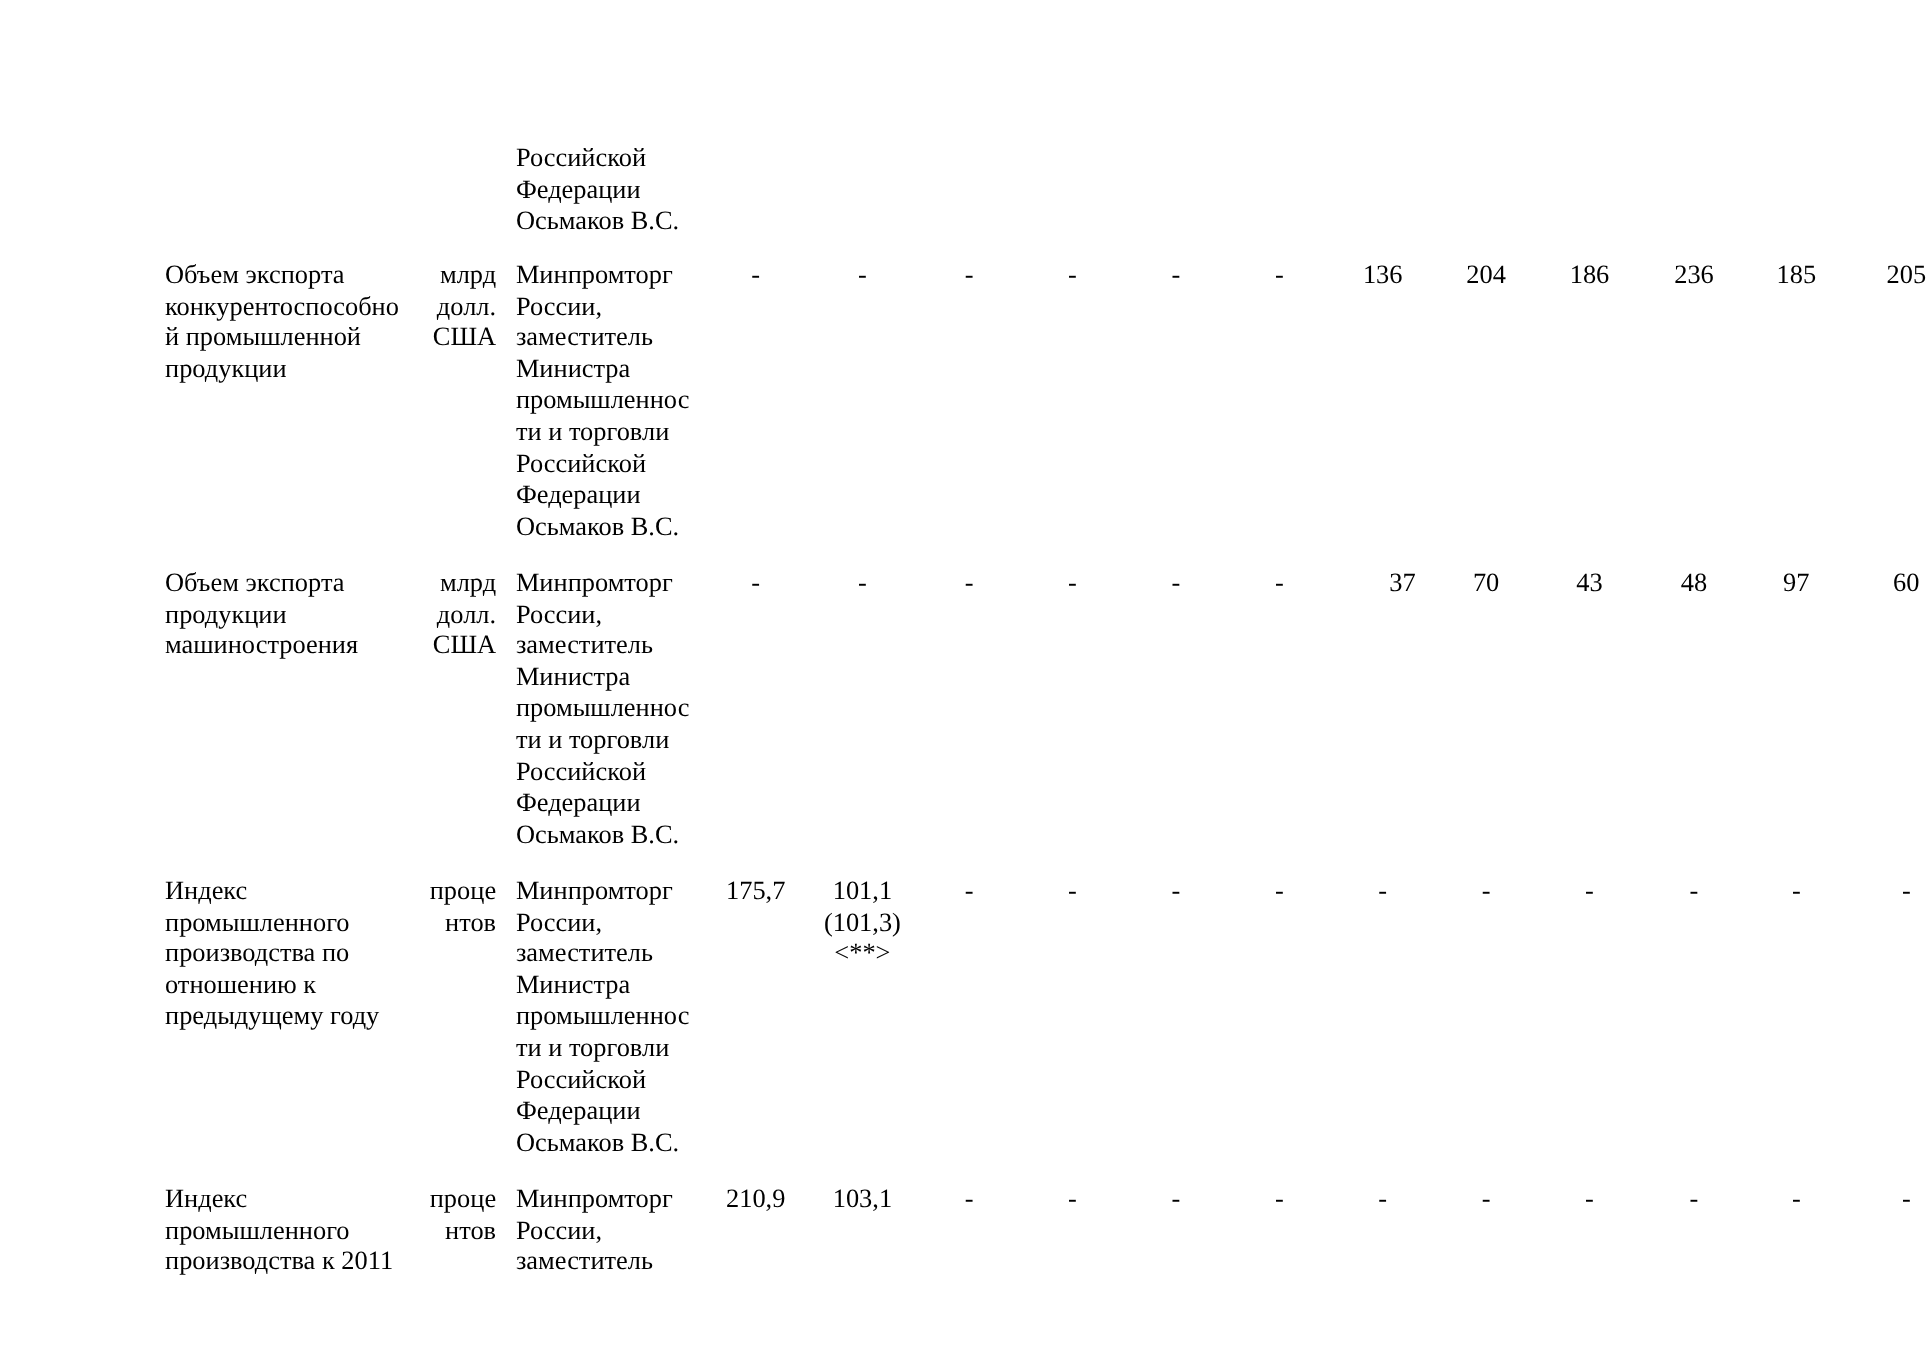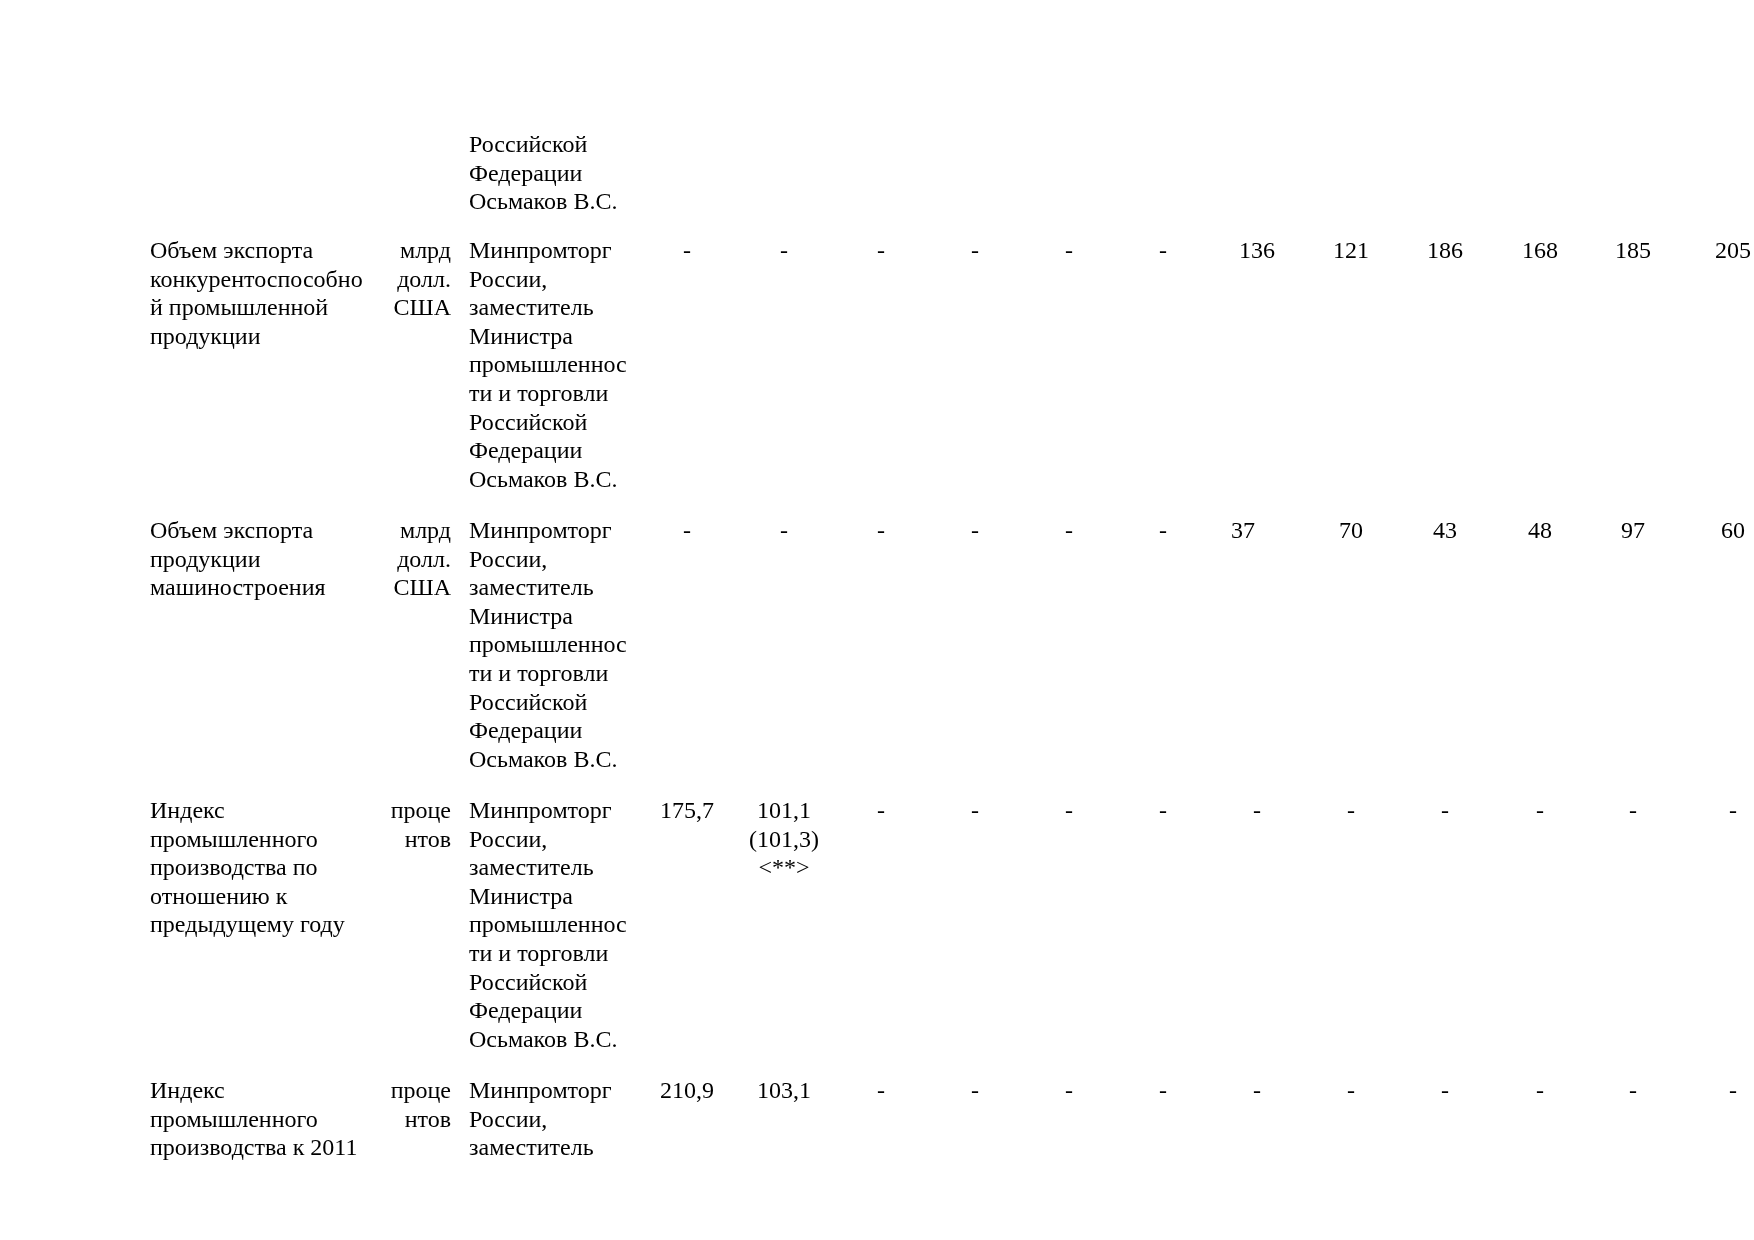--- a/index.html
+++ b/index.html
@@ -43,23 +43,23 @@
 Российской
 Федерации
 Осьмаков В.С.</div>
     <div class="cell val" style="top:236px;left:640px">-</div>
     <div class="cell val" style="top:236px;left:737px">-</div>
     <div class="cell val" style="top:236px;left:834px">-</div>
     <div class="cell val" style="top:236px;left:928px">-</div>
     <div class="cell val" style="top:236px;left:1022px">-</div>
     <div class="cell val" style="top:236px;left:1116px">-</div>
     <div class="cell val" style="top:236px;left:1210px">136</div>
-    <div class="cell val" style="top:236px;left:1304px">121</div>
+    <div class="cell val" style="top:236px;left:1304px">204</div>
     <div class="cell val" style="top:236px;left:1398px">186</div>
-    <div class="cell val" style="top:236px;left:1493px">168</div>
+    <div class="cell val" style="top:236px;left:1493px">236</div>
     <div class="cell val" style="top:236px;left:1586px">185</div>
     <div class="cell val" style="top:236px;left:1686px">205</div>
   </div>
 
   <div>
     <div class="cell name" style="top:516px">Объем экспорта
 продукции
 машиностроения</div>
     <div class="cell unit" style="top:516px">млрд
 долл.
@@ -72,21 +72,21 @@
 ти и торговли
 Российской
 Федерации
 Осьмаков В.С.</div>
     <div class="cell val" style="top:516px;left:640px">-</div>
     <div class="cell val" style="top:516px;left:737px">-</div>
     <div class="cell val" style="top:516px;left:834px">-</div>
     <div class="cell val" style="top:516px;left:928px">-</div>
     <div class="cell val" style="top:516px;left:1022px">-</div>
     <div class="cell val" style="top:516px;left:1116px">-</div>
-    <div class="cell val" style="top:516px;left:1196px">37</div>
+    <div class="cell val" style="top:516px;left:1228px">37</div>
     <div class="cell val" style="top:516px;left:1304px">70</div>
     <div class="cell val" style="top:516px;left:1398px">43</div>
     <div class="cell val" style="top:516px;left:1493px">48</div>
     <div class="cell val" style="top:516px;left:1586px">97</div>
     <div class="cell val" style="top:516px;left:1686px">60</div>
   </div>
 
   <div>
     <div class="cell name" style="top:796px">Индекс
 промышленного

